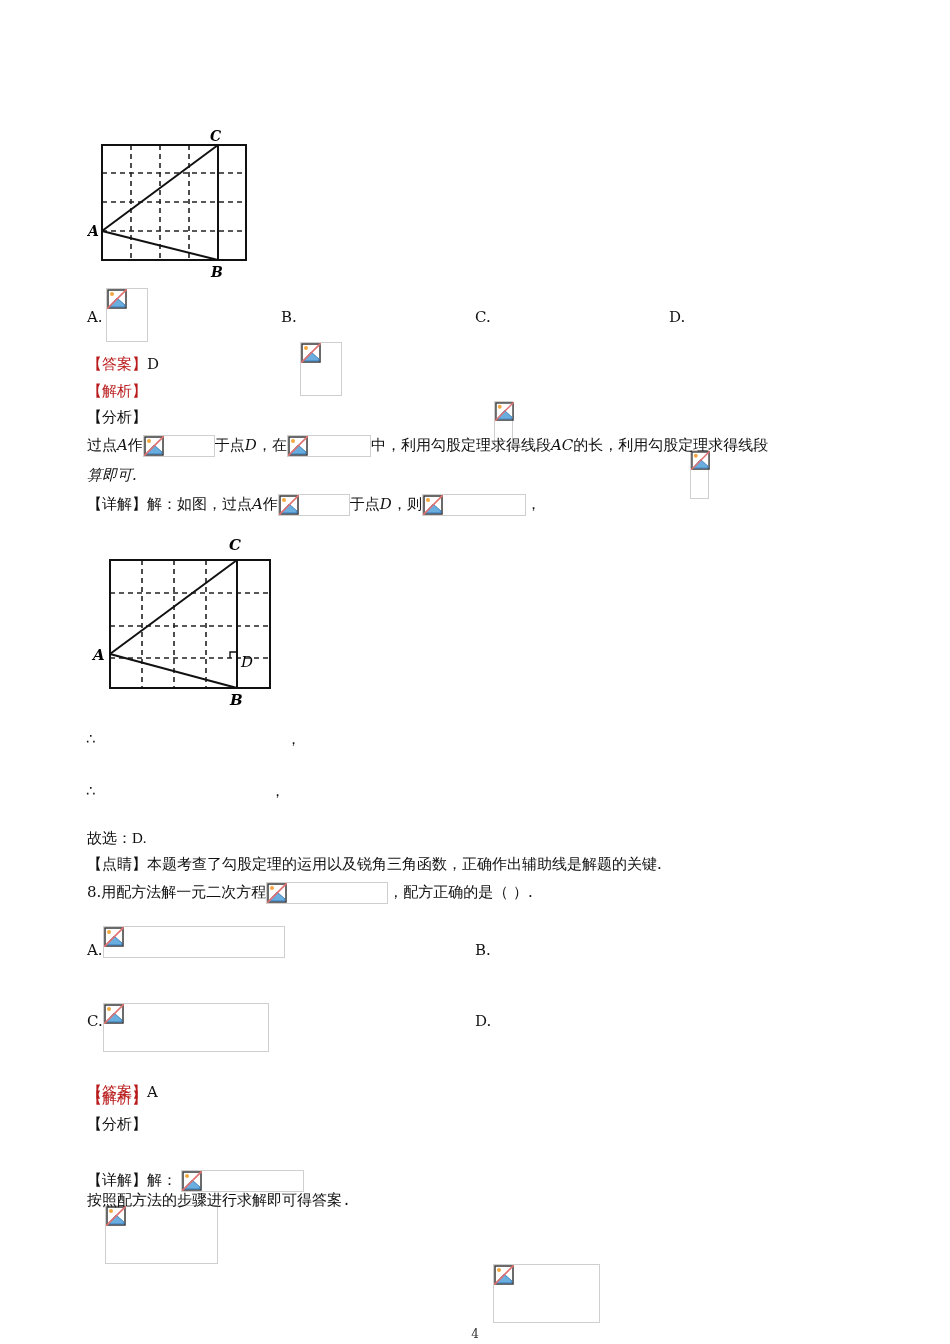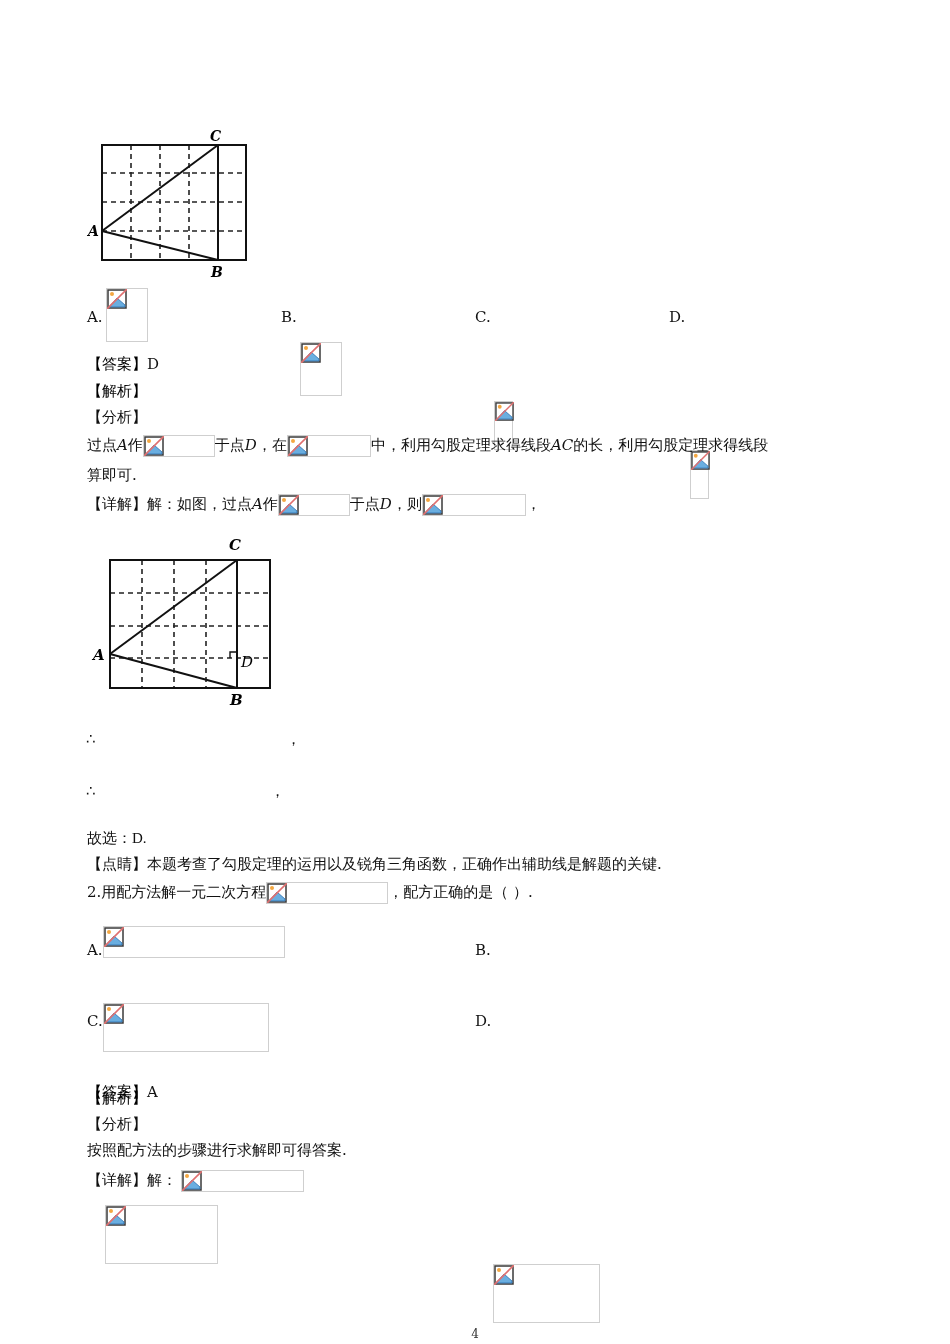--- a/index.html
+++ b/index.html
@@ -1,20 +1,20 @@
 <!DOCTYPE html>
 <html><head>
 <meta charset="utf-8">
 <style>
   html, body { margin: 0; padding: 0; background: #ffffff; }
   body { width: 950px; height: 1344px; position: relative; overflow: hidden;
          font-family: "DejaVu Serif", "Liberation Serif", serif; color: #111; font-size: 15px; }
   .abs { position: absolute; }
   .line { position: absolute; left: 87px; white-space: nowrap; font-size: 15px; line-height: 20px; }
-  .blue { color: #000000; }
+  .blue { color: #b91c1c; }
   .it { font-style: italic; }
   .img-box { display: inline-block; position: relative; border: 1px solid #cfcfcf; vertical-align: top; box-sizing: border-box; background: #fff; }
   .broken { position: absolute; left: 0; top: 0; width: 20px; height: 20px; }
   .opt-label { position: absolute; font-size: 15px; }
   .figure svg { display: block; }
   .inline-img { position: relative; display: inline-block; border: 1px solid #cfcfcf; box-sizing: border-box; vertical-align: middle; height: 22px; }
   .page-num { position: absolute; left: 0; width: 950px; top: 1327px; text-align: center; font-size: 12px; color: #333; }
 </style>
 </head>
 <body>
@@ -89,21 +89,21 @@
 <div class="line blue" style="top:381px;">【解析】</div>
 <div class="line" style="top:407px;">【分析】</div>
 
 <div class="line" style="top:435px;">
   <span>过点</span><span class="it">A</span><span>作</span><span class="inline-img" style="width:72px;"><svg class="broken">
         <use href="#broken-img"></use>
       </svg></span><span>于点</span><span class="it">D</span><span>，在</span><span class="inline-img" style="width:84px;"><svg class="broken">
         <use href="#broken-img"></use>
       </svg></span><span>中，利用勾股定理求得线段</span><span class="it">AC</span><span>的长，利用勾股定理求得线段</span>
 </div>
-<div class="line" style="top:465px;">算即可.</div>
+<div class="line" style="top:465px;font-style:italic;">算即可.</div>
 
 <div class="line" style="top:494px;">
   <span>【详解】</span><span>解：如图，过点</span><span class="it">A</span><span>作</span><span class="inline-img" style="width:72px;"><svg class="broken">
         <use href="#broken-img"></use>
       </svg></span><span>于点</span><span class="it">D</span><span>，则</span><span class="inline-img" style="width:104px;"><svg class="broken">
         <use href="#broken-img"></use>
       </svg></span><span>，</span>
 </div>
 
 <div class="abs figure" style="left:90px; top:530px; width:190px; height:180px;">
@@ -146,21 +146,21 @@
   </div>
   <span class="abs" style="left:270px; top:782px;">，</span>
 </div>
 
 <div class="line" style="top:828px;font-family:Liberation Serif, serif;">故选：D.</div>
 <div class="line" style="top:854px;">
   <span>【点睛】</span><span>本题考查了勾股定理的运用以及锐角三角函数，正确作出辅助线是解题的关键.</span>
 </div>
 
 <div class="line" style="top:882px;">
-  <span>2.用配方法解一元二次方程</span><span class="inline-img" style="width:122px;"><svg class="broken">
+  <span>8.用配方法解一元二次方程</span><span class="inline-img" style="width:122px;"><svg class="broken">
         <use href="#broken-img"></use>
       </svg></span><span>，配方正确的是（    ）.</span>
 </div>
 
 <div>
   <span class="opt-label" style="left:87px; top:941px;">A.</span>
   <div class="img-box abs" style="left:105px; top:918px; width:113px; height:59px;">
     <svg class="broken">
         <use href="#broken-img"></use>
       </svg>
@@ -181,20 +181,20 @@
 <div>
   <span class="opt-label" style="left:475px; top:1012px;">D.</span>
 
 </div>
 
 <div class="line" style="top:1066px;margin-top:16px;">
   <span class="blue">【答案】</span><span>A</span>
 </div>
 <div class="line blue" style="top:1088px;">【解析】</div>
 <div class="line" style="top:1114px;">【分析】</div>
-<div class="line" style="top:1140px;">按照配方法的步骤进行求解即可得答案.</div>
+<div class="line" style="top:1192px;font-family:Liberation Mono, monospace;">按照配方法的步骤进行求解即可得答案.</div>
 <div class="line" style="top:1170px;text-align:right;">
   <span>【详解】</span><span>解：</span><span class="inline-img" style="width:123px; margin-left:4px;"><svg class="broken">
         <use href="#broken-img"></use>
       </svg></span>
 </div>
 
 <div class="page-num">4</div>
 
 </body></html>

